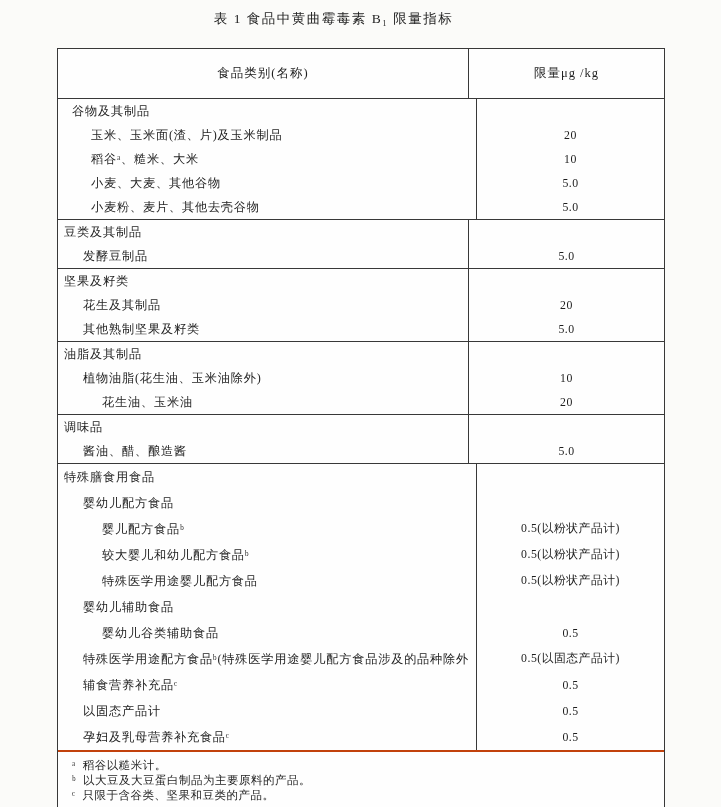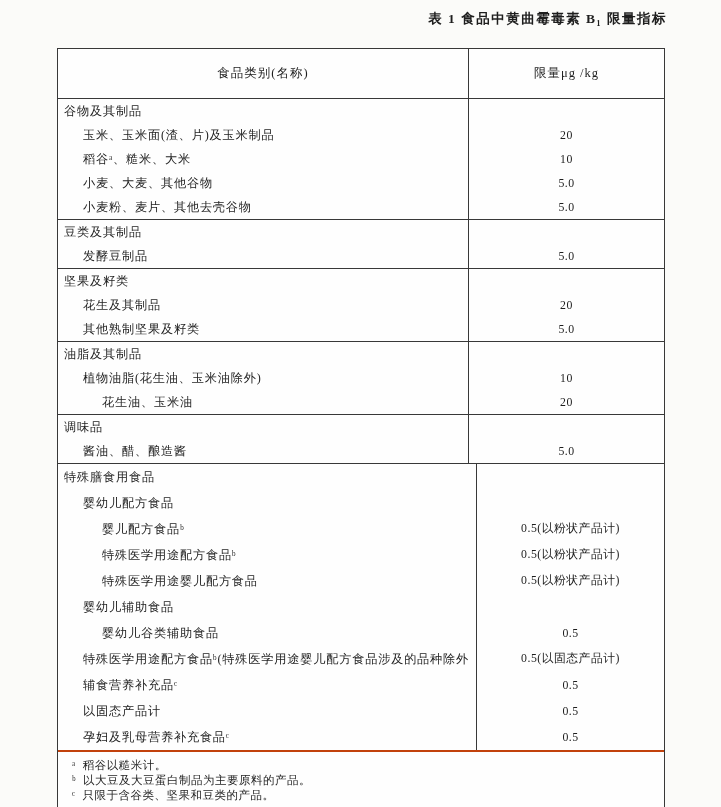--- a/index.html
+++ b/index.html
@@ -7,41 +7,41 @@
     margin: 0; padding: 0;
     width: 721px; height: 807px;
     background: #fbfbf9;
     font-family: "Liberation Serif", "DejaVu Serif", serif;
     color: #1e1e1e;
     -webkit-font-smoothing: antialiased;
   }
   .page { position: relative; width: 721px; height: 807px; overflow: hidden; }
   .doc-title {
     position: absolute; top: 10px; left: 0; width: 667px;
-    text-align: right;
-    font-size: 13.5px; font-weight: bold; letter-spacing: 1.5px;
+    text-align: center;
+    font-size: 13.5px; font-weight: normal; letter-spacing: 1.5px;
   }
   .std-table {
     position: absolute; left: 57px; top: 48px; width: 608px;
     background: #fefefe;
     border: 1px solid #383838;
     border-bottom-width: 2px;
   }
   .header-row { display: flex; height: 50px; border-bottom: 1px solid #383838; }
   .cat-header {
     width: 410px; display: flex; align-items: center; justify-content: center;
     font-size: 12.5px; letter-spacing: 1px;
   }
   .limit-header {
     flex: 1; border-left: 1px solid #383838;
     display: flex; flex-direction: row; align-items: center; justify-content: center;
     font-size: 12.5px; line-height: 17px; letter-spacing: 1px;
   }
   .group { border-top: 1px solid #383838; }
-  .group:first-child { border-top: none; }
+  .group:first-child { border-top: none; margin-left: 8px; }
   .row { display: flex; height: 24px; }
   .group.tall .row { height: 26px; gap: 8px; }
   .cell-cat {
     width: 410px; display: flex; align-items: center;
     font-size: 12.2px; letter-spacing: 0.8px;
     white-space: nowrap; overflow: hidden;
   }
   .indent-0 { padding-left: 6px; }
   .indent-1 { padding-left: 25px; }
   .indent-2 { padding-left: 44px; }
@@ -149,21 +149,21 @@
           </div>
           <div class="row">
             <div class="cell-cat indent-1">婴幼儿配方食品</div>
             <div class="cell-limit"></div>
           </div>
           <div class="row">
             <div class="cell-cat indent-2">婴儿配方食品ᵇ</div>
             <div class="cell-limit">0.5(以粉状产品计)</div>
           </div>
           <div class="row">
-            <div class="cell-cat indent-2">特殊医学用途配方食品ᵇ</div>
+            <div class="cell-cat indent-2">较大婴儿和幼儿配方食品ᵇ</div>
             <div class="cell-limit">0.5(以粉状产品计)</div>
           </div>
           <div class="row">
             <div class="cell-cat indent-2">特殊医学用途婴儿配方食品</div>
             <div class="cell-limit">0.5(以粉状产品计)</div>
           </div>
           <div class="row">
             <div class="cell-cat indent-1">婴幼儿辅助食品</div>
             <div class="cell-limit"></div>
           </div>

